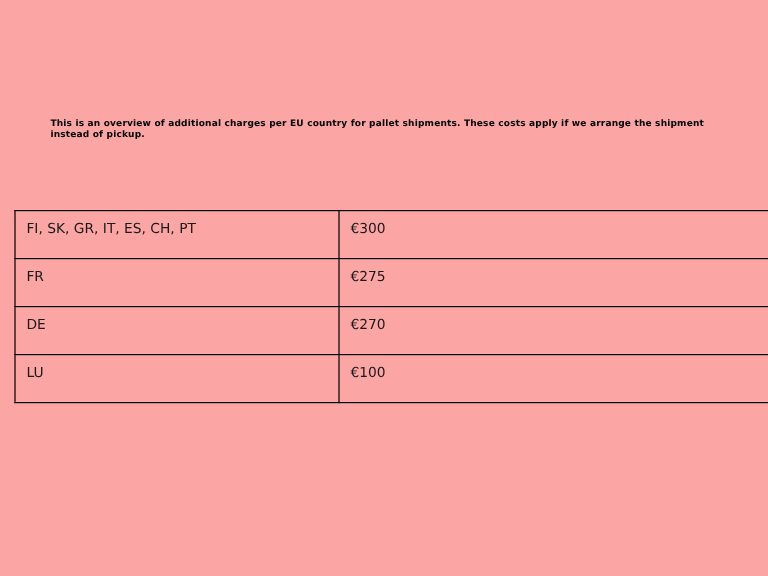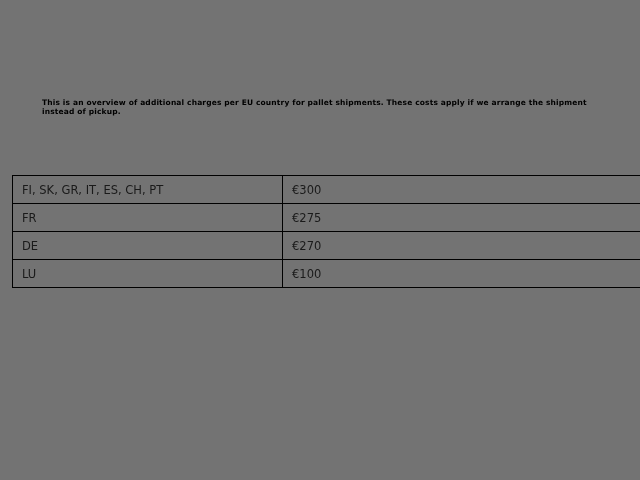--- a/index.html
+++ b/index.html
@@ -11,21 +11,21 @@
     width: 640px;
     height: 480px;
     position: relative;
     font-family: "DejaVu Sans", sans-serif;
     color: #000000;
     overflow: hidden;
   }
   .page {
     position: absolute;
     inset: 0;
-    background: #737373;
+    background: #fca5a5;
   }
   .intro {
     position: absolute;
     left: 42px;
     top: 90px;
     width: 570px;
     font-family: "DejaVu Sans", sans-serif;
     font-size: 7.5px;
     font-weight: bold;
     letter-spacing: 0.15px;
@@ -37,21 +37,21 @@
     left: 12px;
     top: 175px;
     width: 615px;
     border-collapse: collapse;
     table-layout: fixed;
   }
   table.charges td {
     border: 1px solid #000000;
     font-size: 11.5px;
     color: #1a1a1a;
-    padding: 0 0 0 9px;
+    padding: 0 0 12px 9px;
     height: 27px;
     vertical-align: middle;
     font-family: "DejaVu Sans", sans-serif;
   }
   table.charges tr.head td {
     text-align: center;
     padding: 0;
     height: 29px;
   }
   table.charges td.col-country { width: 260px; }

